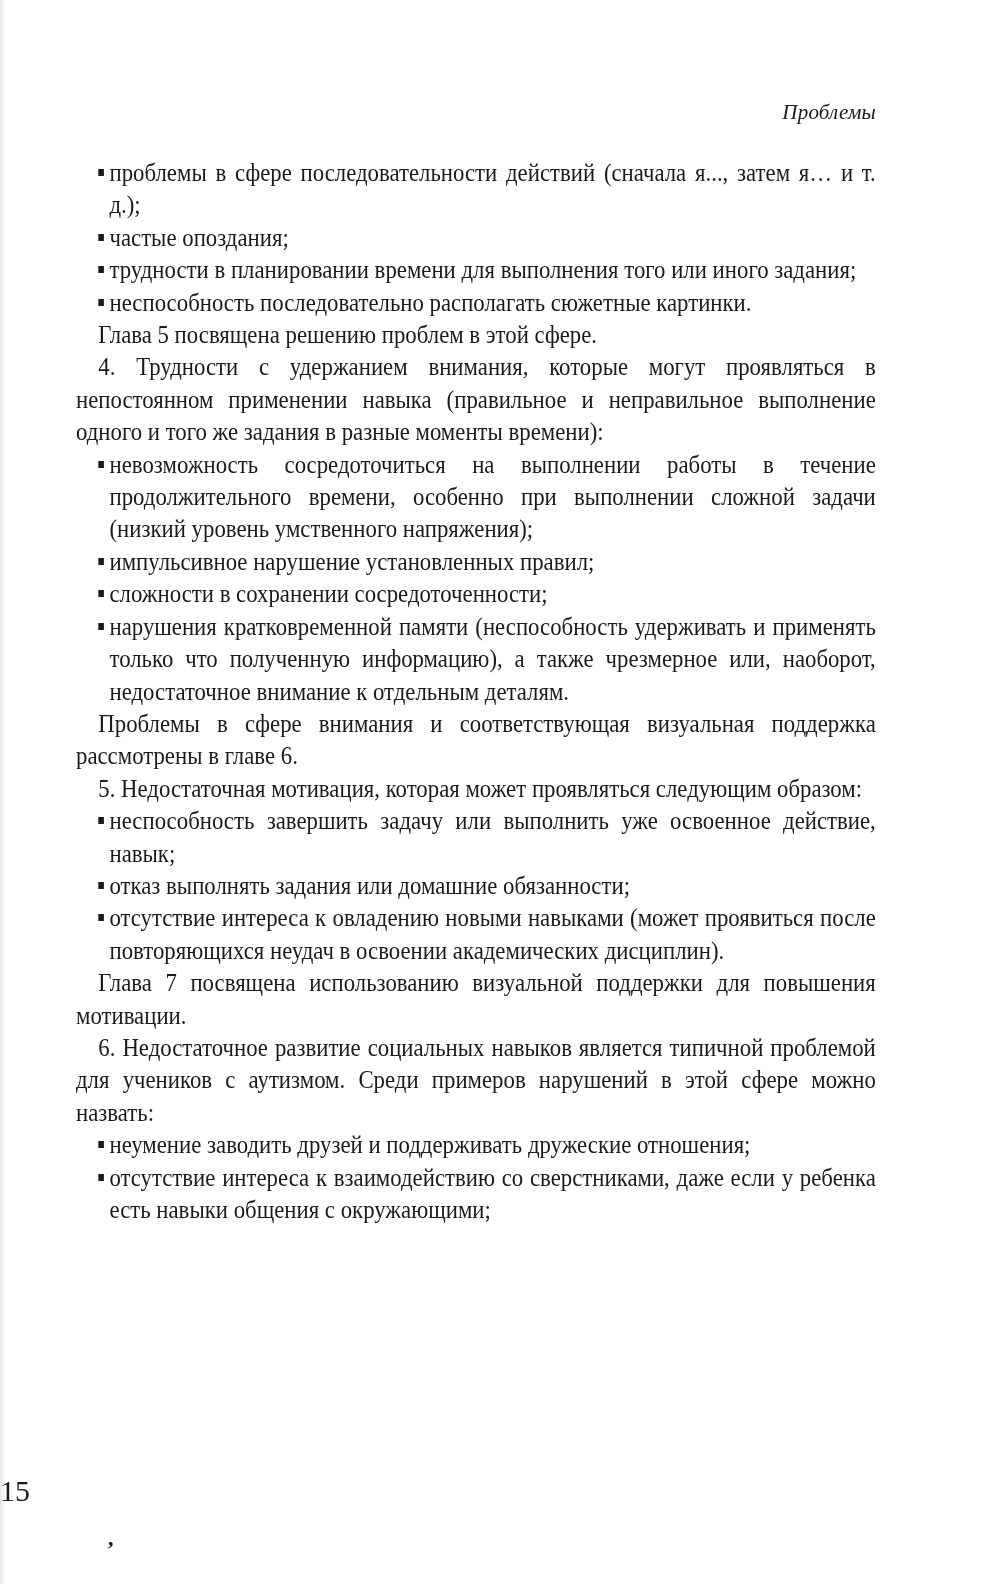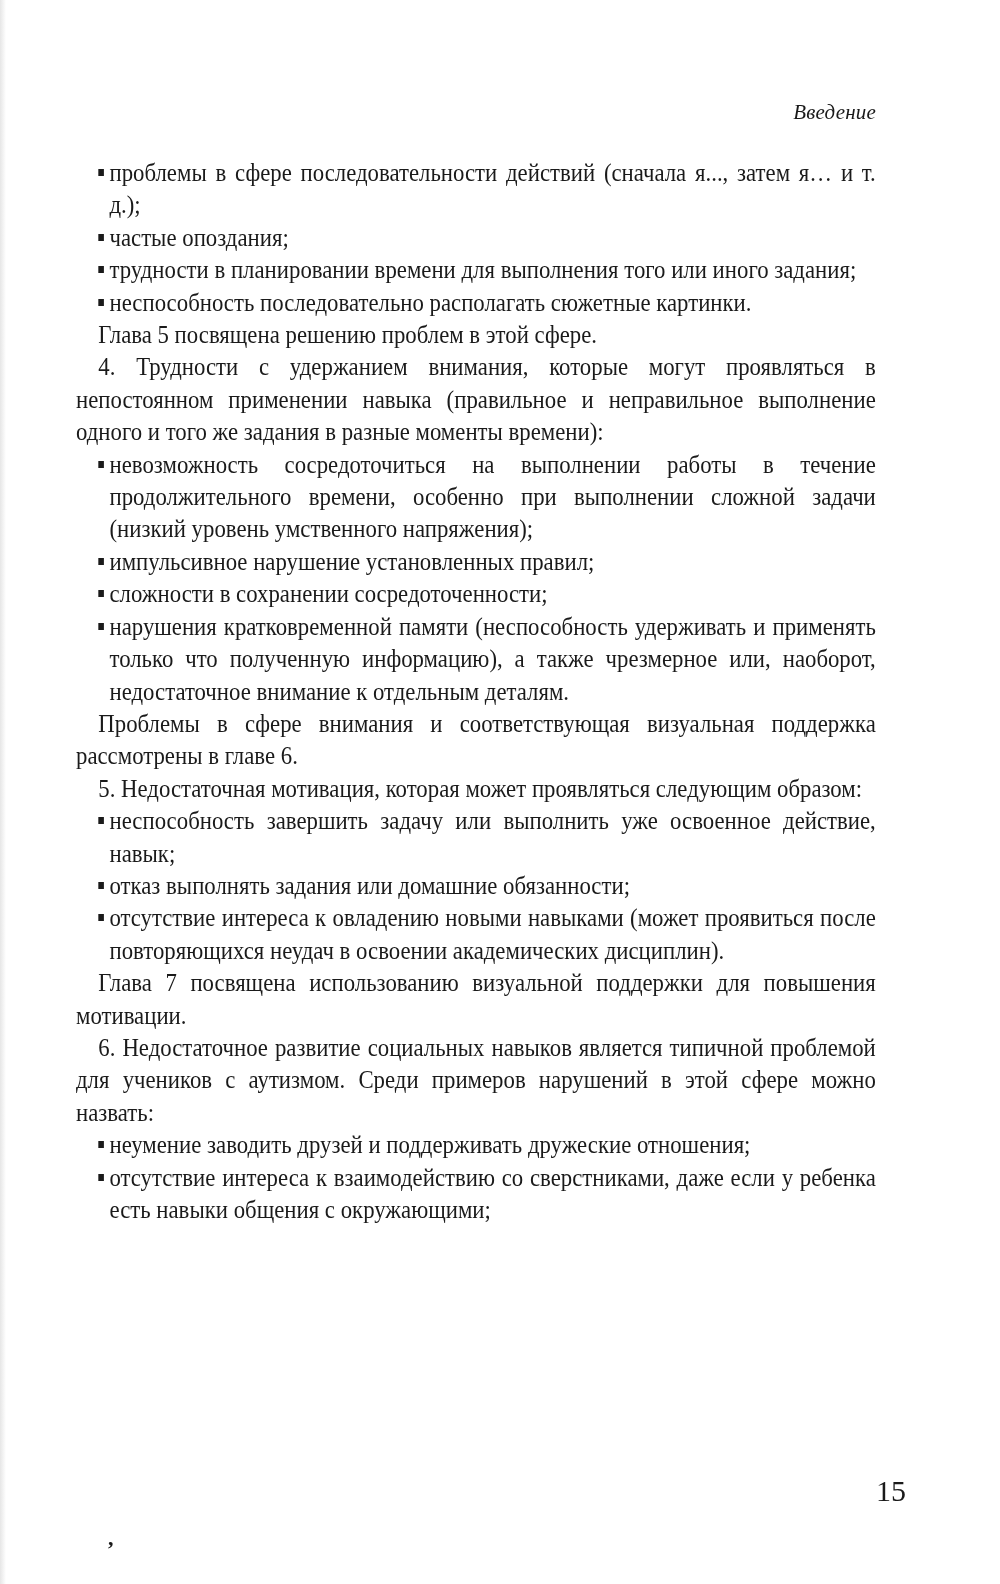--- a/index.html
+++ b/index.html
@@ -28,32 +28,32 @@
   }
   .p { margin: 0; text-indent: 24px; }
   ul.bullets { list-style: none; margin: 0; padding: 0 0 0 24px; }
   ul.bullets li { position: relative; padding-left: 12px; }
   ul.bullets li .bullet {
     position: absolute; left: 0; top: 12px;
     width: 6px; height: 7px; background: #1a1a1a;
   }
   .page-number {
     position: absolute; top: 1474px; left: 0; width: 906px;
-    text-align: right; font-size: 30px;
+    text-align: left; font-size: 30px;
   }
   .stray-mark {
     position: absolute; left: 108px; top: 1525px; font-size: 22px; font-weight: bold;
   }
 </style>
 </head>
 <body>
 
 <div class="left-edge"></div>
 
-<div class="running-head">Введение</div>
+<div class="running-head">Проблемы</div>
 
 <div class="body-text">
 
   <ul class="bullets">
     <li><span class="bullet"></span><span>проблемы в сфере последовательности действий (сначала я..., затем я… и т. д.);</span></li>
     <li><span class="bullet"></span><span>частые опоздания;</span></li>
     <li><span class="bullet"></span><span>трудности в планировании времени для выполнения того или иного задания;</span></li>
     <li><span class="bullet"></span><span>неспособность последовательно располагать сюжетные картинки.</span></li>
   </ul>
 

